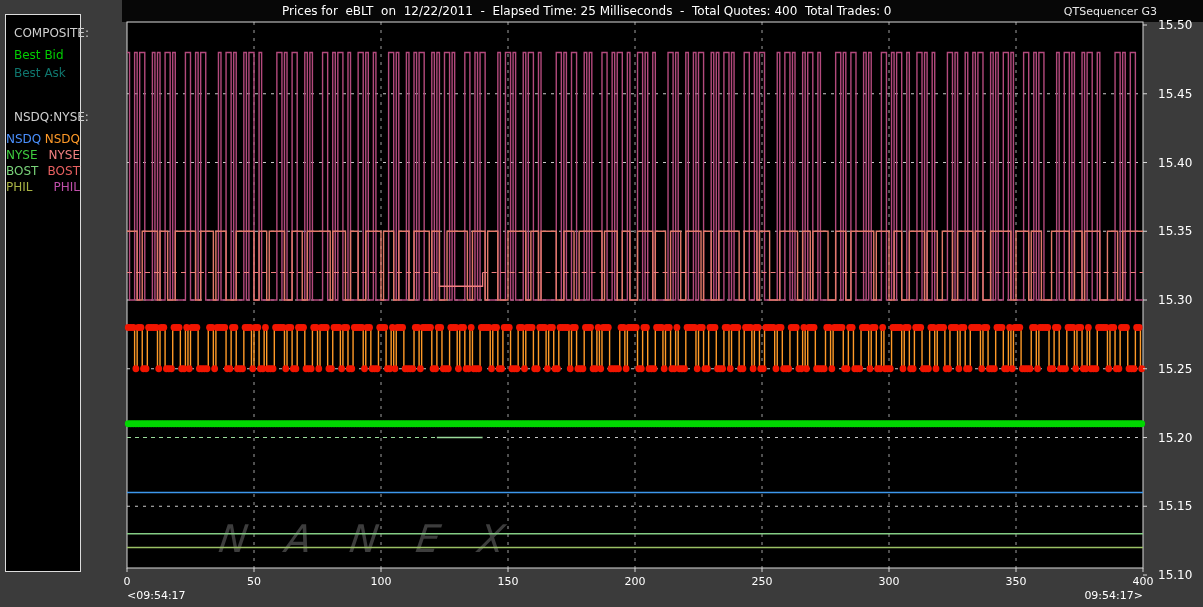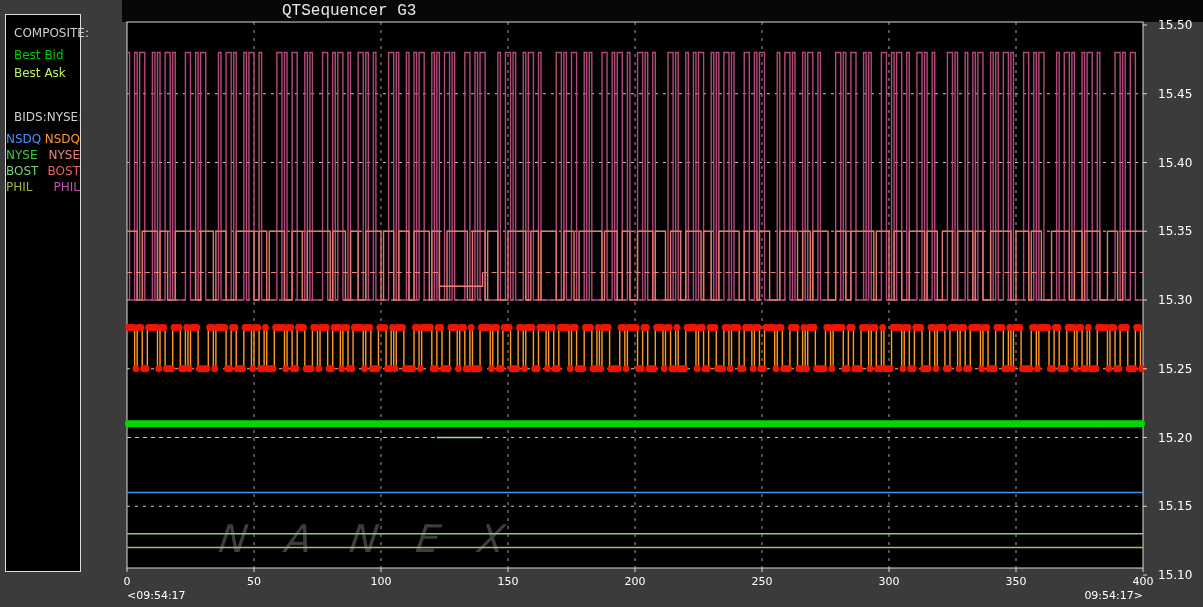--- a/index.html
+++ b/index.html
@@ -8,48 +8,49 @@
     background:#3b3b3b;
     font-family:"DejaVu Sans",sans-serif;
     -webkit-font-smoothing:none;
   }
   .titlebar{
     position:absolute;left:122px;top:0;width:1081px;height:22px;
     background:#070707;display:flex;align-items:center;justify-content:space-between;
     box-sizing:border-box;padding:0 46px 0 160px;
   }
   .titlebar .title{color:#ffffff;font-size:12px;white-space:pre;}
-  .titlebar .appname{color:#e8e8e8;font-size:16px;white-space:pre;font-family:Liberation Mono, monospace;}
+  .titlebar .appname{color:#e8e8e8;font-size:11px;white-space:pre;}
   .legend-panel{
     position:absolute;left:5px;top:14px;width:76px;height:558px;
     background:#000;border:1px solid #dcdcdc;box-sizing:border-box;
     font-size:12px;
   }
   .legend-panel .row{margin:4px 0 2px 8px;line-height:14px;white-space:pre;}
   .legend-title{margin:11px 0 8px 8px;color:#cfcfcf;line-height:14px;}
   .legend-cols{display:flex;margin:30px 0 8px 8px;color:#cfcfcf;line-height:14px;}
   .legend-cols .c1{width:45px;}
   .venue-row{display:flex;margin:0 0 1px 0;line-height:15px;justify-content:space-between;}
   .venue-row .c1{width:45px;}
   #chart-svg{position:absolute;left:0;top:0;}
   .axis-text{fill:#ffffff;}
 </style>
 </head>
 <body>
 
 <div class="titlebar">
+  <span class="title">Prices for  eBLT  on  12/22/2011  -  Elapsed Time: 25 Milliseconds  -  Total Quotes: 400  Total Trades: 0</span>
   <span class="appname">QTSequencer G3</span>
 </div>
 
 <div class="legend-panel">
   <div class="legend-title">COMPOSITE:</div>
   <div class="row" style="color: rgb(0, 204, 0);">Best Bid</div>
-  <div class="row" style="color: #bef264;">Best Ask</div>
+  <div class="row" style="color: #0f766e;">Best Ask</div>
   <div class="legend-cols">
-    <span class="c1">BIDS:</span>
+    <span class="c1">NSDQ:</span>
     <span class="c2">NYSE:</span>
   </div>
   <div class="venue-row">
     <span class="c1" style="color: rgb(74, 144, 255);">NSDQ</span>
     <span class="c2" style="color: rgb(255, 154, 40);">NSDQ</span>
   </div>
   <div class="venue-row">
     <span class="c1" style="color: rgb(62, 204, 62);">NYSE</span>
     <span class="c2" style="color: rgb(240, 128, 128);">NYSE</span>
   </div>

